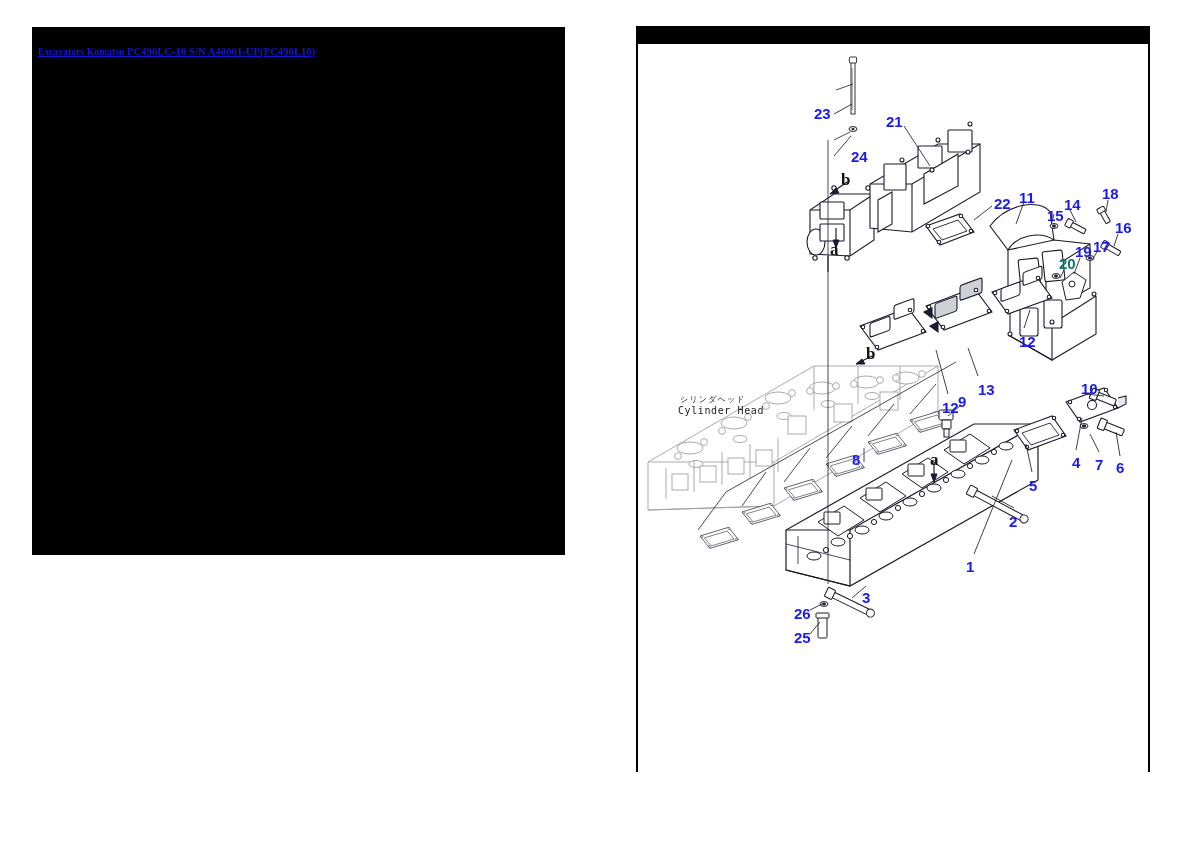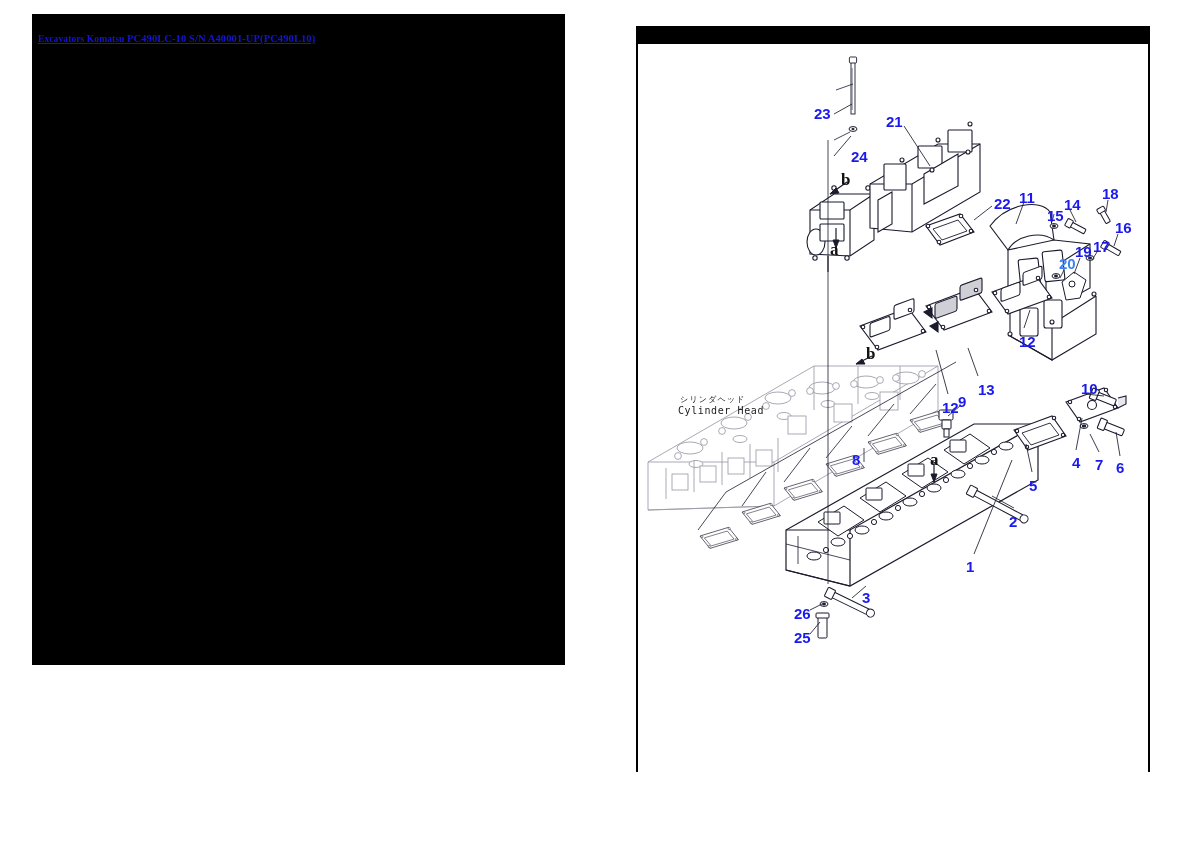--- a/index.html
+++ b/index.html
@@ -1,20 +1,20 @@
 <!DOCTYPE html>
 <html><head>
 <meta charset="utf-8">
 <style>
   html,body{margin:0;padding:0;background:#ffffff;}
   body{width:1190px;height:842px;position:relative;overflow:hidden;
        font-family:"Liberation Sans","DejaVu Sans",sans-serif;}
 
   
-  #left-panel{position:absolute;left:32px;top:14px;width:533px;height:651px;
+  #left-panel{position:absolute;left:32px;top:27px;width:533px;height:528px;
               background:#000000;}
   #breadcrumb{position:absolute;left:6px;top:19px;white-space:nowrap;
               font-size:9.5px;line-height:11px;letter-spacing:.1px;}
   #breadcrumb .lnk{color:#1414d2;text-decoration:underline;font-weight:700;
                    font-family:"Liberation Serif","DejaVu Serif",serif;}
   #breadcrumb .lnk.b2{font-size:10.5px;}
 
   
   #right-panel{position:absolute;left:636px;top:26px;width:514px;height:746px;}
   #right-topbar{position:absolute;left:0;top:0;width:514px;height:18px;background:#000;}
@@ -437,21 +437,21 @@
         <div class="cal" style="left: 176px; top: 105px; color: rgb(26, 26, 238); margin-left: 37px;">24</div>
         <div class="cal" style="left: 248px; top: 70px; color: rgb(26, 26, 238);">21</div>
         <div class="cal" style="left: 356px; top: 152px; color: rgb(26, 26, 238); text-align: center;">22</div>
         <div class="cal" style="left: 381px; top: 146px; color: rgb(26, 26, 238);">11</div>
         <div class="cal" style="left: 409px; top: 164px; color: rgb(26, 26, 238);">15</div>
         <div class="cal" style="left: 426px; top: 153px; color: rgb(26, 26, 238);">14</div>
         <div class="cal" style="left: 464px; top: 142px; color: rgb(26, 26, 238);">18</div>
         <div class="cal" style="left: 477px; top: 176px; color: rgb(26, 26, 238);">16</div>
         <div class="cal" style="left: 455px; top: 195px; color: rgb(26, 26, 238);">17</div>
         <div class="cal" style="left: 437px; top: 200px; color: rgb(26, 26, 238);">19</div>
-        <div class="cal" style="left: 421px; top: 212px; color: #3b82f6;">20</div>
+        <div class="cal" style="left: 421px; top: 212px; color: #0f766e;">20</div>
         <div class="cal" style="left: 381px; top: 290px; color: rgb(26, 26, 238);">12</div>
         <div class="cal" style="left: 340px; top: 338px; color: rgb(26, 26, 238);">13</div>
         <div class="cal" style="left: 304px; top: 356px; color: rgb(26, 26, 238);">12</div>
         <div class="cal" style="left: 320px; top: 350px; color: rgb(26, 26, 238);">9</div>
         <div class="cal" style="left: 443px; top: 337px; color: rgb(26, 26, 238);">10</div>
         <div class="cal" style="left: 478px; top: 416px; color: rgb(26, 26, 238);">6</div>
         <div class="cal" style="left: 457px; top: 413px; color: rgb(26, 26, 238);">7</div>
         <div class="cal" style="left: 434px; top: 411px; color: rgb(26, 26, 238);">4</div>
         <div class="cal" style="left: 391px; top: 434px; color: rgb(26, 26, 238);">5</div>
         <div class="cal" style="left: 371px; top: 470px; color: rgb(26, 26, 238);">2</div>

